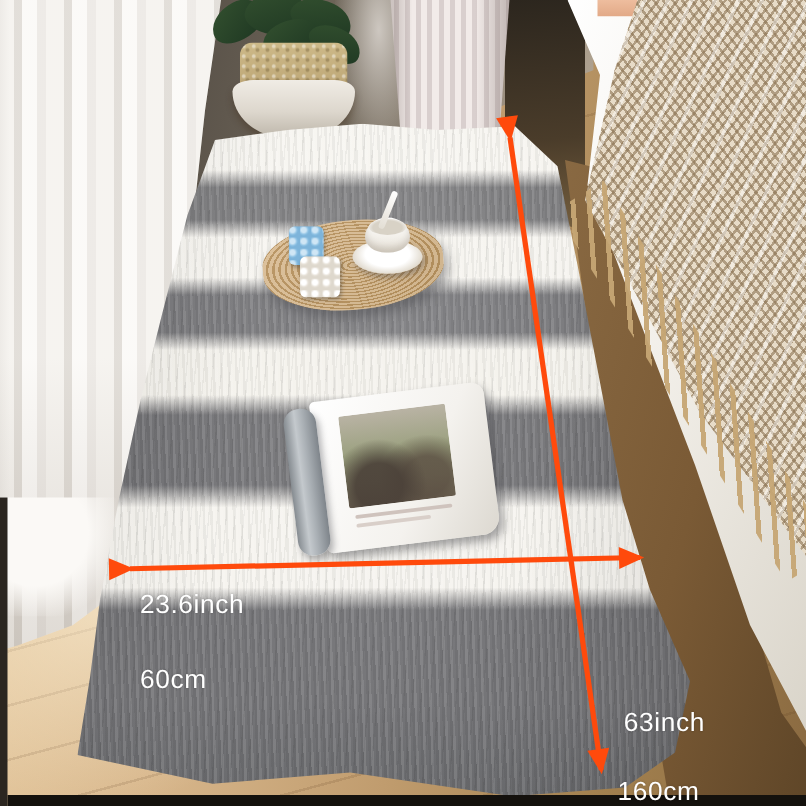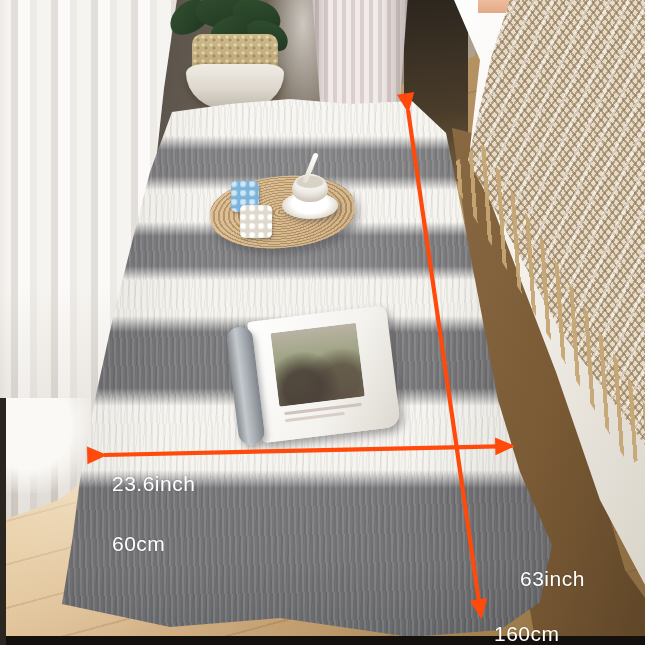--- a/index.html
+++ b/index.html
@@ -212,21 +212,21 @@
   .left-bar{left:0;top:398px;width:6px;height:247px;background:#2b2620;}
 
   
   svg.overlay{left:0;top:0;width:645px;height:645px;z-index:50;}
   .dim-label{
     color:#ffffff;font-size:21px;font-weight:400;letter-spacing:.5px;z-index:60;
     text-shadow:0 0 2px rgba(0,0,0,.25);
   }
   #lbl-w-inch{left:112px;top:472px;}
   #lbl-w-cm{left:112px;top:532px;}
-  #lbl-l-inch{left:499px;top:567px;margin-left:21px;}
+  #lbl-l-inch{left:499px;top:567px;}
   #lbl-l-cm{left:494px;top:600px;margin-top:22px;}
 </style>
 </head>
 <body>
 
 <div id="stage">
 
   <div class="floor"></div>
   <div class="floor-sheen"></div>
   <div class="wall"></div>

